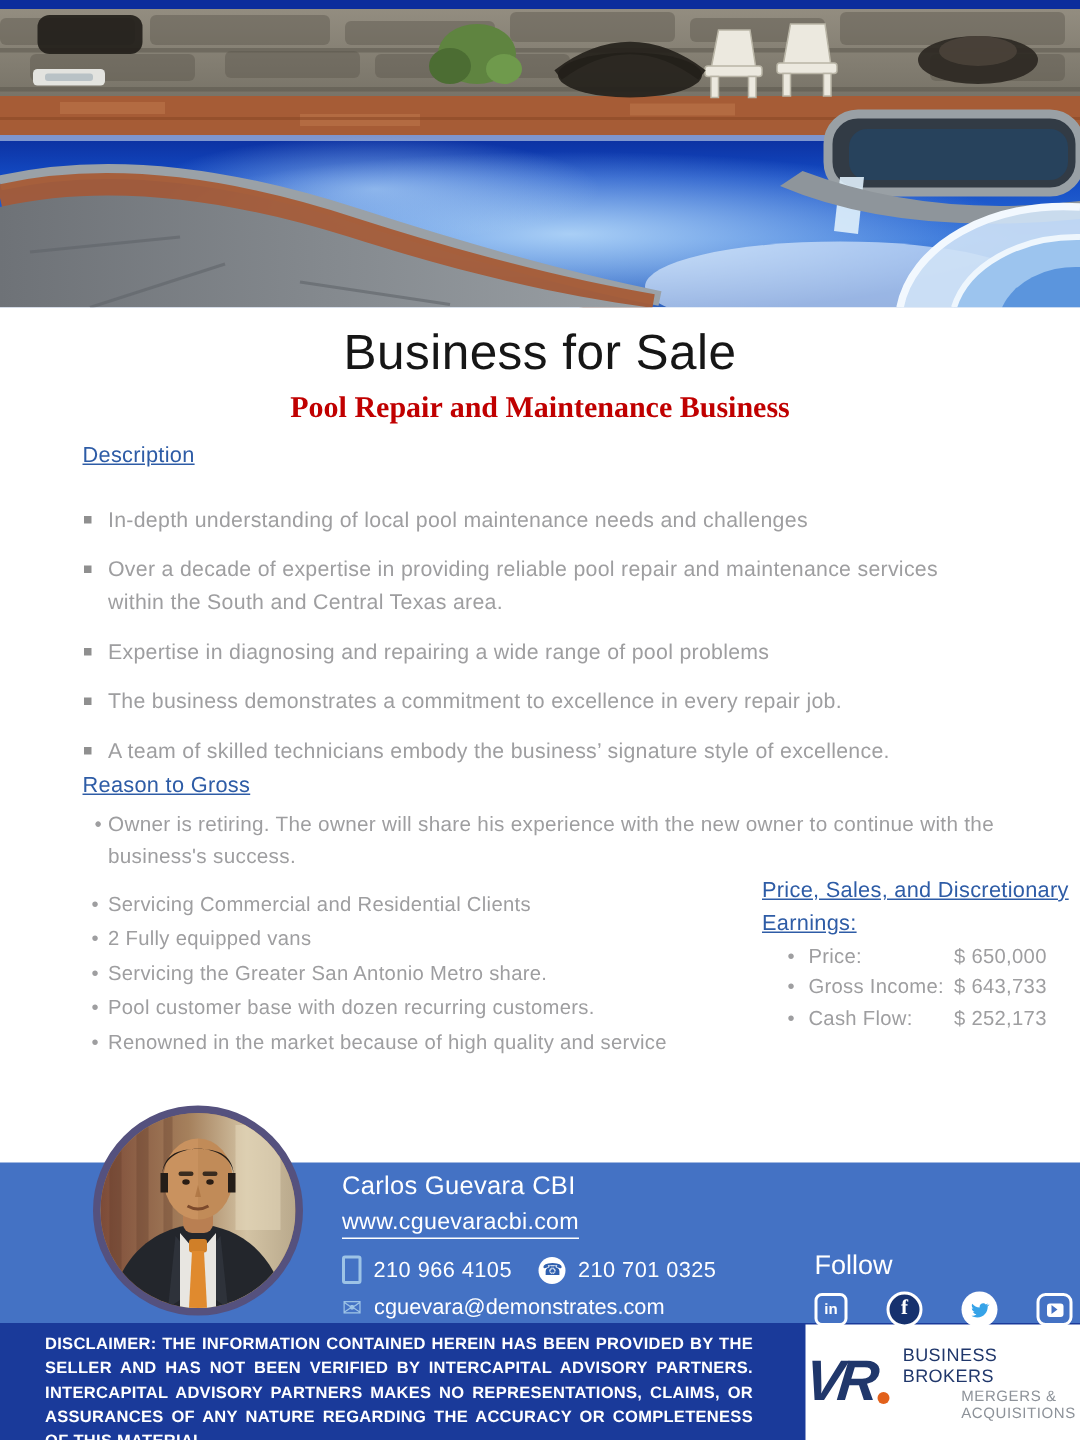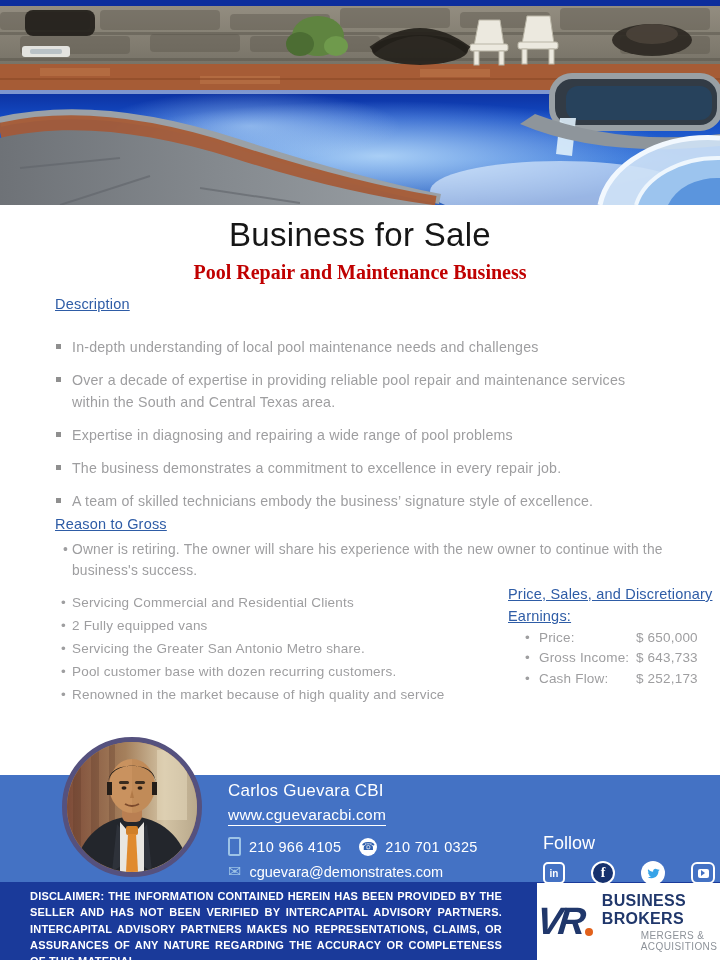--- a/index.html
+++ b/index.html
@@ -86,21 +86,21 @@
   
   .footer{position:absolute;left:0;top:882px;width:720px;height:78px;background:#1a3a9a;}
   .disclaimer{position:absolute;left:30px;top:6px;width:472px;margin:0;color:#ffffff;
               font-size:11px;font-weight:600;line-height:1.48;text-align:justify;letter-spacing:.2px;}
   .logo-box{position:absolute;left:537px;top:1px;width:183px;height:77px;background:#ffffff;
             display:flex;align-items:center;justify-content:center;gap:9px;}
   .vr-wrap{display:flex;align-items:flex-end;}
   .vr-mark{font-size:38px;font-weight:800;font-style:italic;color:#20376b;letter-spacing:-4px;
            line-height:.9;transform:skewX(-6deg);}
   .vr-dot{width:8px;height:8px;background:#e2611b;border-radius:50%;margin:0 0 3px 3px;flex:none;}
-  .logo-line1{font-size:16px;font-weight:700;color:#20376b;letter-spacing:.3px;}
+  .logo-line1{font-size:12px;font-weight:400;color:#20376b;letter-spacing:.3px;}
   .logo-line2{font-size:10px;color:#8d9299;letter-spacing:.4px;margin-top:2px;margin-left:39px;}
 </style>
 </head>
 <body>
 
 <div class="page">
 
   <div class="top-strip"></div>
 
   <div class="hero">

